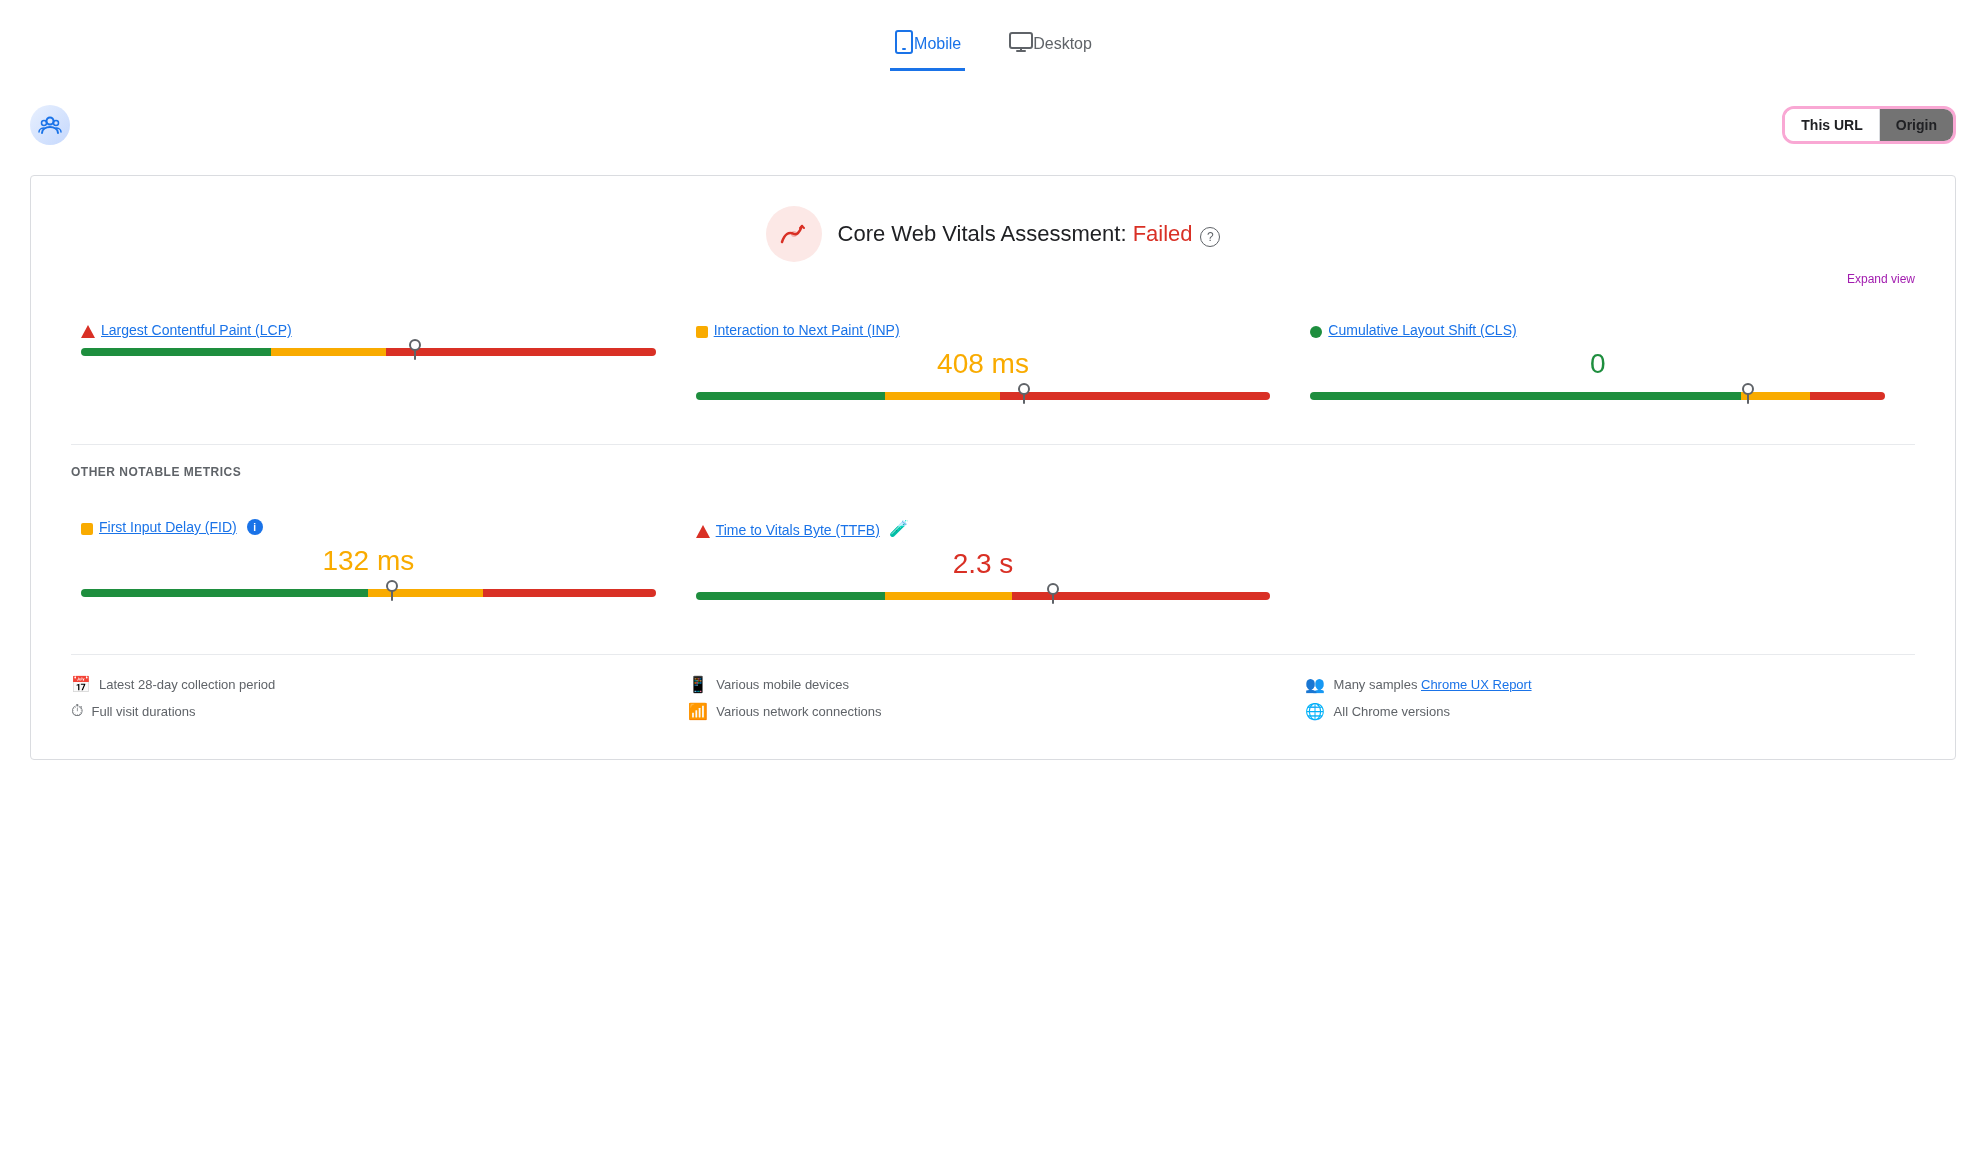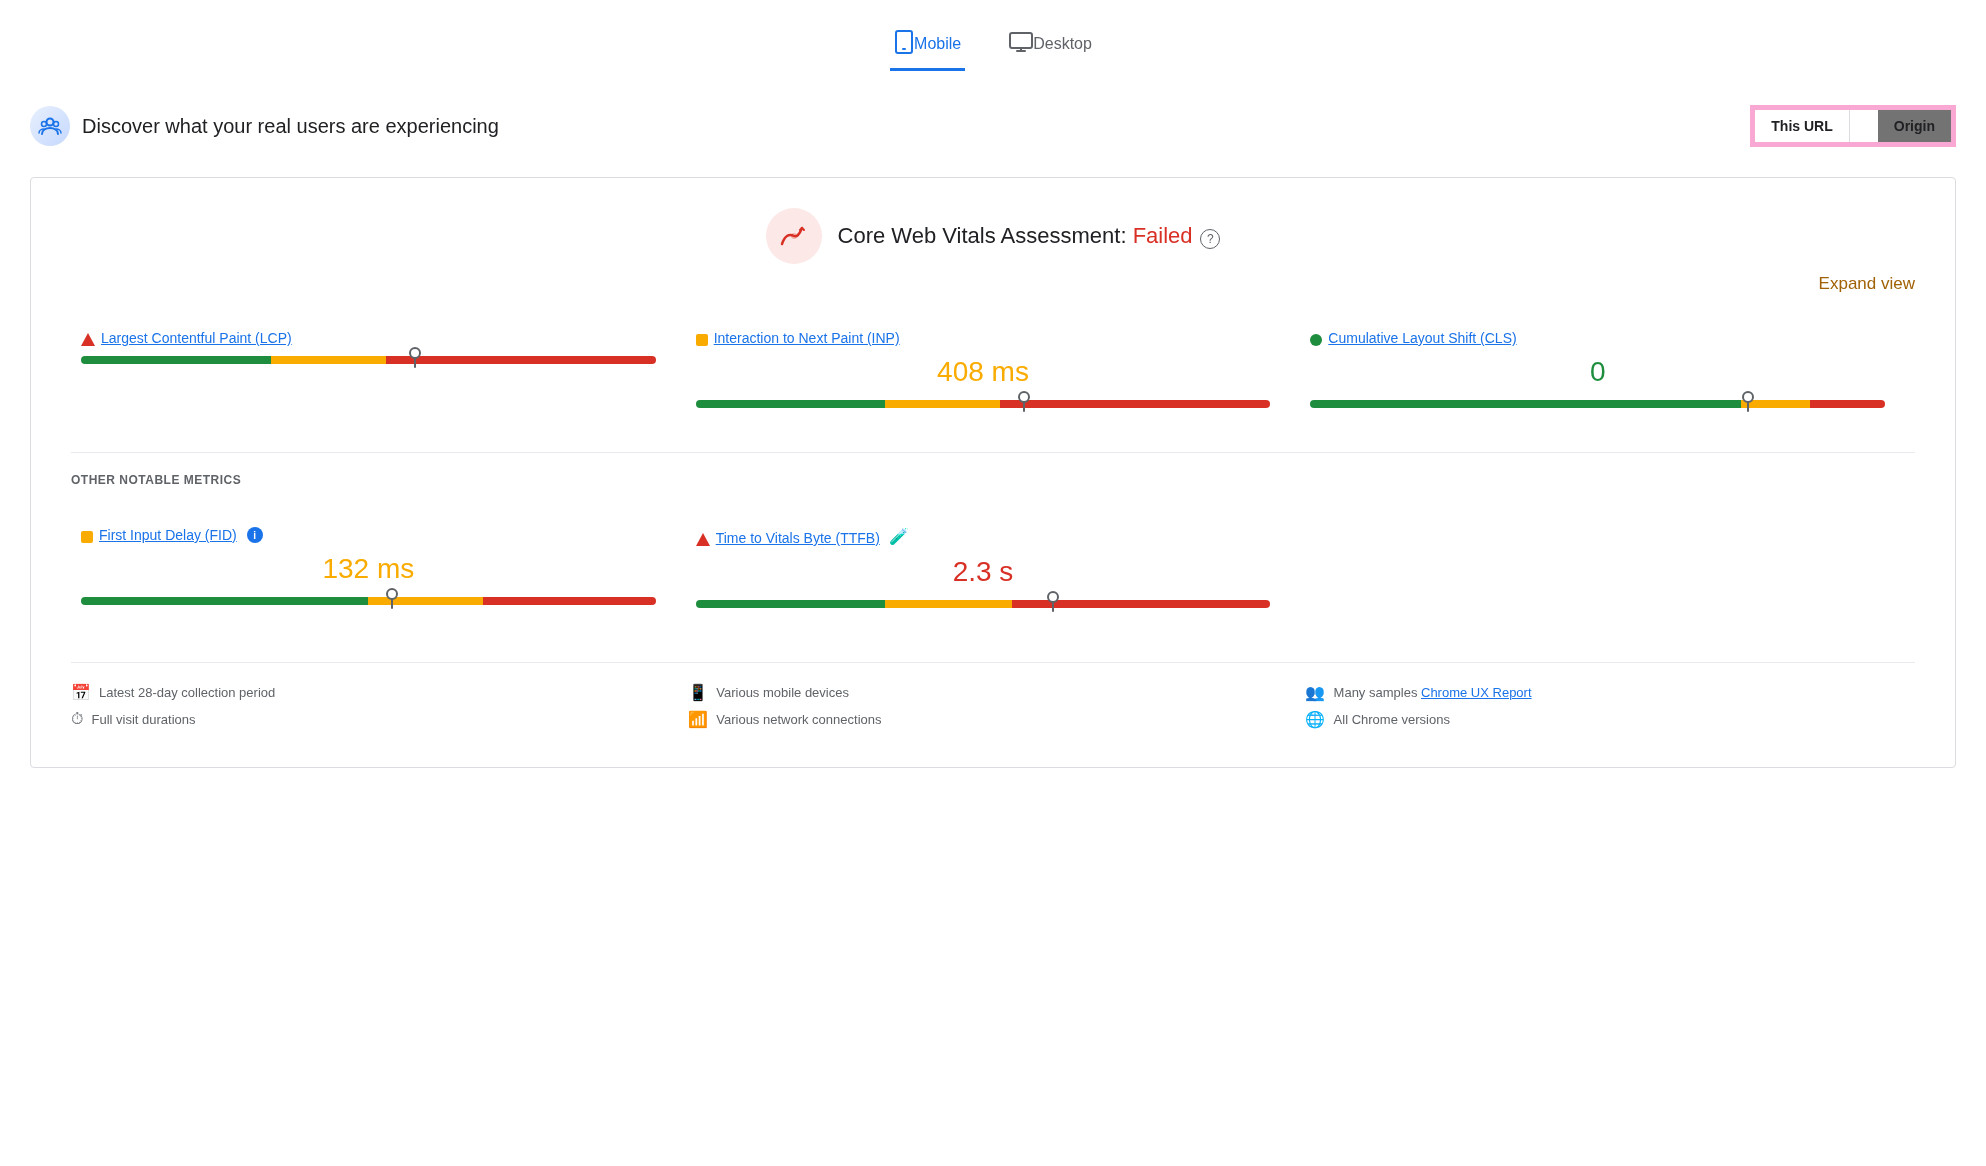--- a/index.html
+++ b/index.html
@@ -59,24 +59,23 @@
       justify-content: center;
       font-size: 20px;
     }
     .header-title {
       font-size: 20px;
       font-weight: 500;
       color: #202124;
     }
     .url-toggle {
       display: flex;
-      border: 5px solid #f9a8d4;
-      border-radius: 0;
+      border: 3px solid #f9a8d4;
+      border-radius: 12px;
       overflow: hidden;
-      gap: 28px;
     }
     .url-toggle-btn {
       padding: 8px 16px;
       font-size: 14px;
       cursor: pointer;
       background: #737373;
       color: #202124;
       border: none;
       font-family: inherit;
       font-weight: bold;
@@ -127,22 +126,22 @@
       cursor: pointer;
       margin-left: 4px;
     }
 
     .expand-row {
       display: flex;
       justify-content: flex-end;
       margin-bottom: 16px;
     }
     .expand-link {
-      color: #a16207;
-      font-size: 17px;
+      color: #a21caf;
+      font-size: 12px;
       cursor: pointer;
       text-decoration: none;
     }
 
     
     .metrics-grid {
       display: grid;
       grid-template-columns: 1fr 1fr 1fr;
       gap: 0;
       margin-bottom: 20px;
@@ -340,21 +339,20 @@
     <div class="header-icon">
       <svg width="24" height="24" viewBox="0 0 24 24" fill="none">
         <circle cx="12" cy="8" r="3.5" stroke="#1a73e8" stroke-width="2" fill="none"></circle>
         <circle cx="6" cy="10" r="2.5" stroke="#1a73e8" stroke-width="1.5" fill="none"></circle>
         <circle cx="18" cy="10" r="2.5" stroke="#1a73e8" stroke-width="1.5" fill="none"></circle>
         <path d="M4 20 C4 16 8 14 12 14 C16 14 20 16 20 20" stroke="#1a73e8" stroke-width="2" fill="none" stroke-linecap="round"></path>
         <path d="M1 19 C1 16.5 3.5 15 6 15" stroke="#1a73e8" stroke-width="1.5" fill="none" stroke-linecap="round"></path>
         <path d="M23 19 C23 16.5 20.5 15 18 15" stroke="#1a73e8" stroke-width="1.5" fill="none" stroke-linecap="round"></path>
       </svg>
     </div>
-    <span class="header-title">Discover what your real users are experiencing</span>
   </div>
   <div class="url-toggle">
     <button class="url-toggle-btn active">This URL</button>
     <button class="url-toggle-btn">Origin</button>
   </div>
 </div>
 
 <div class="main-card">
 
   <div class="assessment-header">

